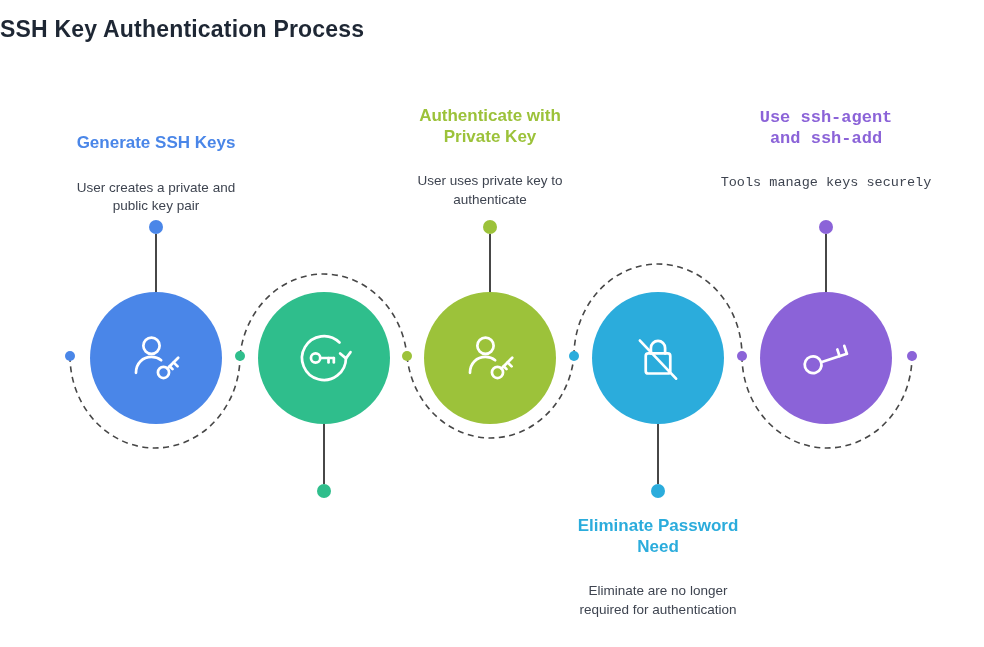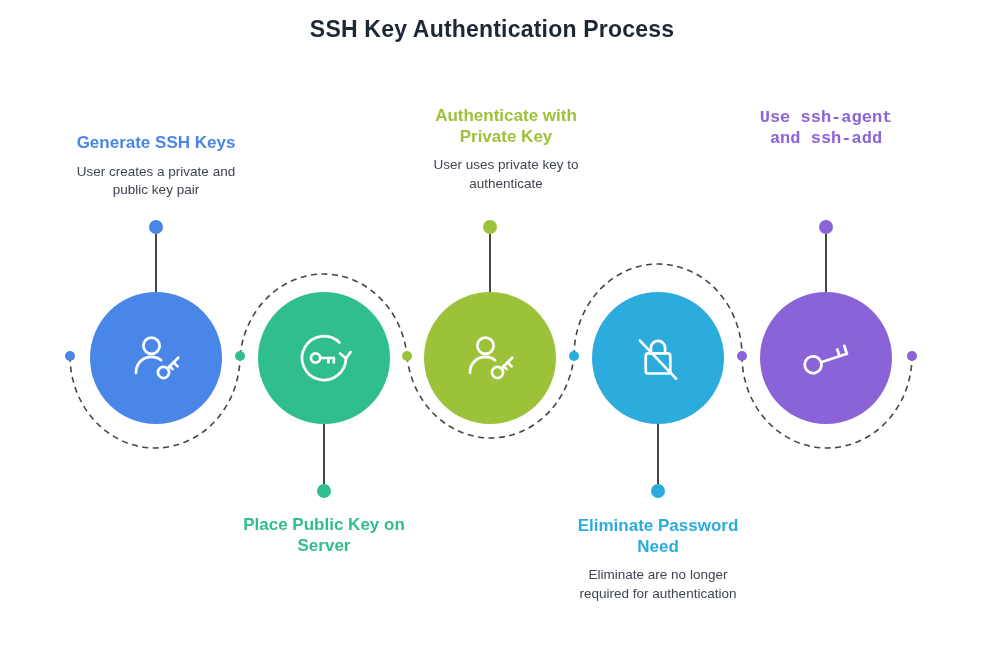--- a/index.html
+++ b/index.html
@@ -10,21 +10,21 @@
     width: 984px;
     height: 647px;
     background: #ffffff;
     overflow: hidden;
   }
   .page-title {
     position: absolute;
     top: 16px;
     left: 0;
     width: 100%;
-    text-align: center;
+    text-align: left;
     font-size: 23px;
     font-weight: 700;
     letter-spacing: 0.2px;
     color: var(--title-color, #1E2734);
   }
   .wires {
     position: absolute;
     inset: 0;
   }
   .dash {
@@ -64,21 +64,21 @@
     font-weight: 700;
     color: var(--c, #333);
     max-width: 170px;
     margin: 0 auto;
   }
   .label p {
     font-size: 13.5px;
     line-height: 1.35;
     color: var(--desc-color, #3E4450);
     max-width: 185px;
-    margin: 9px auto 0;
+    margin: 25px auto 0;
   }
   .label p.oneline { max-width: none; white-space: nowrap; }
 </style>
 </head>
 <body>
 
 <div class="canvas" style="--title-color: #1E2734; --desc-color: #3E4450;">
 
   <h1 class="page-title">SSH Key Authentication Process</h1>
 
@@ -168,30 +168,30 @@
       </g>
     </svg>
   </div>
 
   <div class="label" style="left: 36px; top: 133px; --c: #4A86E8;">
     <h3>Generate SSH Keys</h3>
     <p>User creates a private and public key pair</p>
   </div>
 
   <div class="label" style="left: 204px; top: 515px; --c: #2FBE8C;">
-    <h3>Place Public Key on Server</h3>
   </div>
 
-  <div class="label" style="left: 386px; top: 106px; --c: #9CC23A;">
+  <div class="label" style="left: 370px; top: 106px; --c: #9CC23A;">
     <h3>Authenticate with Private Key</h3>
     <p>User uses private key to authenticate</p>
   </div>
 
   <div class="label" style="left: 538px; top: 516px; --c: #2BACDC;">
     <h3>Eliminate Password Need</h3>
     <p>Eliminate are no longer required for authentication</p>
   </div>
 
   <div class="label" style="left: 706px; top: 108px; font-family: Liberation Mono, monospace; --c: #8B63D8;">
     <h3>Use ssh-agent and ssh-add</h3>
+    <p class="oneline">Tools manage keys securely</p>
   </div>
 
 </div>
 
 </body></html>

